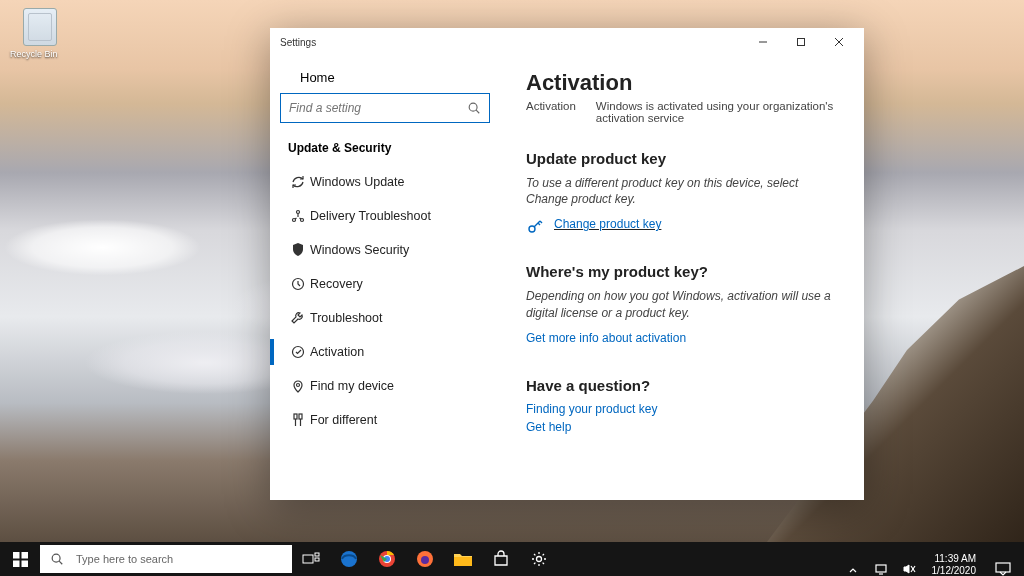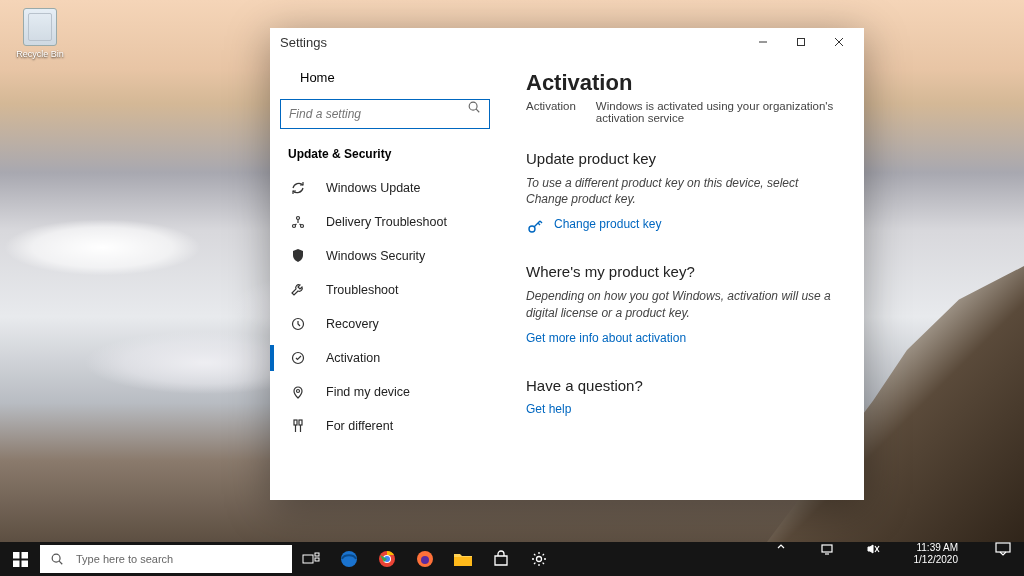--- a/index.html
+++ b/index.html
@@ -13,72 +13,72 @@
   background: radial-gradient(ellipse 140px 40px at 10% 30%, #fff 0%, rgba(255,255,255,0.6) 50%, transparent 70%),
               radial-gradient(ellipse 180px 50px at 35% 50%, #f5f5f7 0%, rgba(240,240,245,0.7) 45%, transparent 70%),
               radial-gradient(ellipse 220px 55px at 65% 40%, #fff 0%, rgba(255,255,255,0.6) 50%, transparent 72%),
               radial-gradient(ellipse 160px 42px at 20% 70%, #eeeef2 0%, rgba(235,235,240,0.55) 50%, transparent 75%);
 }
 .mountain { position: absolute; right: 0; bottom: 30px; width: 260px; height: 280px;
   background: linear-gradient(135deg, #d8d2c8 30%, #5a4a3a 55%, #2f2419 100%);
   clip-path: polygon(100% 0%, 100% 100%, 0% 100%, 42% 48%, 55% 30%, 75% 12%); }
 
 
-.desktop-icon { position: absolute; top: 8px; left: 10px; width: 60px; text-align: center;
+.desktop-icon { position: absolute; top: 8px; left: 10px; width: 60px; text-align: left;
   color: #fff; font-size: 9px; text-shadow: 0 1px 2px rgba(0,0,0,.8); }
 .desktop-icon .bin { width: 34px; height: 38px; margin: 0 auto 3px;
   background: linear-gradient(#e6eef5,#cfd9e2); border: 1px solid #9aa; border-radius: 3px; position: relative; }
 .desktop-icon .bin::before { content:""; position:absolute; top:4px; left:4px; right:4px; bottom:4px;
   border: 1px solid #b8c2cc; border-radius:2px; }
 
 
 .window { position: absolute; top: 28px; left: 270px; width: 594px; height: 472px;
   background: #fff; box-shadow: 0 8px 40px rgba(0,0,0,.35); display: flex; flex-direction: column; }
 .titlebar { height: 28px; display: flex; align-items: center; padding: 0 6px 0 10px;
-  font-size: 13px; color: #333; }
+  font-size: 10px; color: #333; }
 .titlebar .spacer { flex: 1; }
 .titlebar .winbtn { width: 38px; height: 28px; display: flex; align-items: center;
   justify-content: center; cursor: pointer; }
 .titlebar .winbtn svg { width: 10px; height: 10px; stroke: #333; stroke-width: 1; fill: none; }
 
 .body { flex: 1; display: flex; overflow: hidden; }
 .sidebar { width: 232px; padding: 6px 0 0 10px; }
 .home-row { display: flex; align-items: center; gap: 12px; padding: 8px 8px; cursor: pointer; font-size: 13px; }
-.search { margin: 6px 12px 14px 0; height: 30px; border: 1px solid #0067c0; display: flex;
-  padding: 0 8px; }
+.search { margin: 0 12px 14px 0; height: 30px; border: 1px solid #0067c0; display: flex;
+  align-items: center; padding: 0 8px; }
 .search input { border: none; outline: none; flex: 1; font-size: 12px; font-style: italic;
   color: #888; background: transparent; }
 .search .mag { width: 14px; height: 14px; }
 .group-title { font-size: 12px; font-weight: 700; padding: 4px 8px 10px; }
-.nav-item { display: flex; align-items: center; gap: 20px; padding: 9px 10px; font-size: 12.5px;
+.nav-item { display: flex; align-items: center; gap: 4px; padding: 9px 10px; font-size: 12.5px;
   color: #222; cursor: pointer; position: relative; }
 .nav-item.active::before { content:""; position: absolute; left: -10px; top: 4px; bottom: 4px;
   width: 4px; background: #0067c0; }
 .nav-item .ico { width: 16px; height: 16px; display: inline-block; }
 
 .content { flex: 1; padding: 14px 26px 10px 24px; overflow: auto; font-size: 12.5px; color: #222; }
 .content h1 { font-size: 22px; font-weight: 600; margin-bottom: 4px; }
 .status-row { display: flex; gap: 20px; font-size: 11.5px; color: #444; margin-bottom: 26px; }
 .status-row .k { white-space: nowrap; }
-.content h2 { font-size: 15px; font-weight: 400; margin: 0 0 8px; }
+.content h2 { font-size: 15px; font-weight: 700; margin: 0 0 8px; }
 .content p { font-size: 12px; color: #444; margin-bottom: 10px; line-height: 1.35; font-style: italic; }
 .link { color: #0067c0; cursor: pointer; font-size: 12px; display: inline-block; margin-bottom: 4px; }
-.link-row { display: flex; align-items: center; gap: 10px; margin-bottom: 28px; }
+.link-row { display: flex; align-items: center; gap: 10px; margin-bottom: 28px; text-decoration: underline; }
 .key-ico { width: 18px; height: 18px; }
 .block { margin-bottom: 28px; }
 
 
 .taskbar { position: absolute; left: 0; right: 0; bottom: 0; height: 34px; background: #151515;
   display: flex; align-items: center; color: #fff; font-size: 11px; }
 .start { width: 40px; height: 100%; display: flex; align-items: center; justify-content: center; cursor: pointer;}
 .searchbox { flex: 0 0 252px; height: 28px; background: #fff; display: flex; align-items: center;
   gap: 12px; padding: 0 10px; color: #666; cursor: text; }
 .task-icons { display: flex; align-items: center; height: 100%; }
 .task-icons .t { width: 38px; height: 100%; display: flex; align-items: center; justify-content: center; cursor: pointer; }
-.tray { margin-left: auto; display: flex; align-items: flex-start; gap: 24px; padding-right: 6px; height: 100%; }
+.tray { margin-left: auto; display: flex; align-items: flex-end; gap: 6px; padding-right: 6px; height: 100%; }
 .tray .t { width: 22px; display: flex; align-items: center; justify-content: center; cursor: pointer; }
 .clock { text-align: right; line-height: 1.15; padding: 0 6px; font-size: 10px; cursor: pointer; }
 .notif { width: 30px; display: flex; align-items: center; justify-content: center; cursor: pointer; }
 
 svg { display: block; }
 </style>
 </head>
 <body>
 
 <div class="wallpaper">
@@ -155,33 +155,33 @@
         <span class="ico">
             <svg viewBox="0 0 16 16" stroke="#333" fill="#333" stroke-width="0">
               <path d="M8 1l5 2v4c0 4-3 6-5 7-2-1-5-3-5-7V3z"></path>
             </svg>
           </span>
         <span>Windows Security</span>
       </div>
       <div class="nav-item">
         <span class="ico">
             <svg viewBox="0 0 16 16" stroke="#333" fill="none" stroke-width="1.2">
-              <path d="M10 3a3 3 0 0 0-4 4l-4 4 2 2 4-4a3 3 0 0 0 4-4l-2 2-2-2z"></path>
-            </svg>
-          </span>
-        <span>Troubleshoot</span>
-      </div>
-      <div class="nav-item">
-        <span class="ico">
-            <svg viewBox="0 0 16 16" stroke="#333" fill="none" stroke-width="1.2">
               <circle cx="8" cy="8" r="5.5"></circle>
               <path d="M8 5v3l2 2"></path>
             </svg>
           </span>
         <span>Recovery</span>
+      </div>
+      <div class="nav-item">
+        <span class="ico">
+            <svg viewBox="0 0 16 16" stroke="#333" fill="none" stroke-width="1.2">
+              <path d="M10 3a3 3 0 0 0-4 4l-4 4 2 2 4-4a3 3 0 0 0 4-4l-2 2-2-2z"></path>
+            </svg>
+          </span>
+        <span>Troubleshoot</span>
       </div>
       <div class="nav-item active">
         <span class="ico">
             <svg viewBox="0 0 16 16" stroke="#333" fill="none" stroke-width="1.2">
               <circle cx="8" cy="8" r="5.5"></circle>
               <path d="M6 8l1.5 1.5L11 6"></path>
             </svg>
           </span>
         <span>Activation</span>
       </div>
@@ -226,20 +226,21 @@
       </div>
 
       <div class="block">
         <h2>Where's my product key?</h2>
         <p>Depending on how you got Windows, activation will use a digital license or a product key.</p>
         <span class="link">Get more info about activation</span>
       </div>
 
       <div class="block">
         <h2>Have a question?</h2>
+        <div><span class="link">Finding your product key</span></div>
         <div><span class="link">Get help</span></div>
       </div>
     </div>
   </div>
 </div>
 
 <div class="taskbar">
   <div class="start">
     <svg width="15" height="15" viewBox="0 0 15 15" fill="#fff">
         <rect x="0" y="0" width="6.5" height="6.5"></rect>

